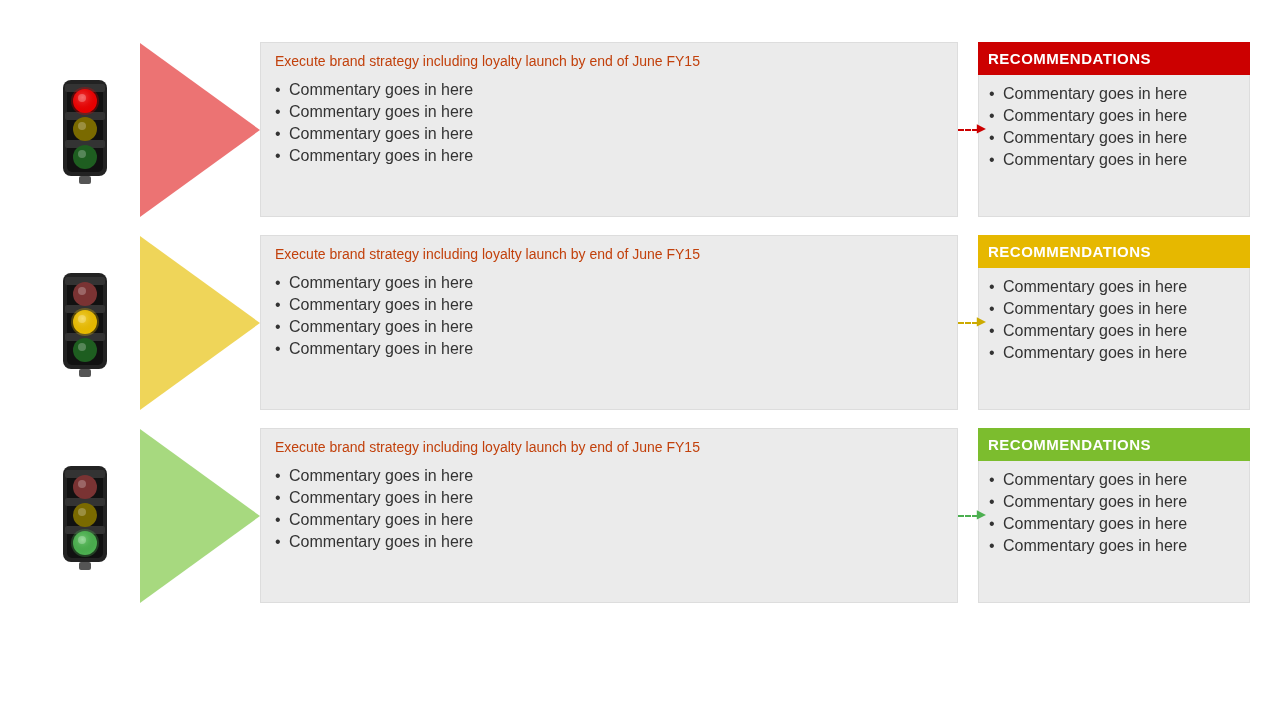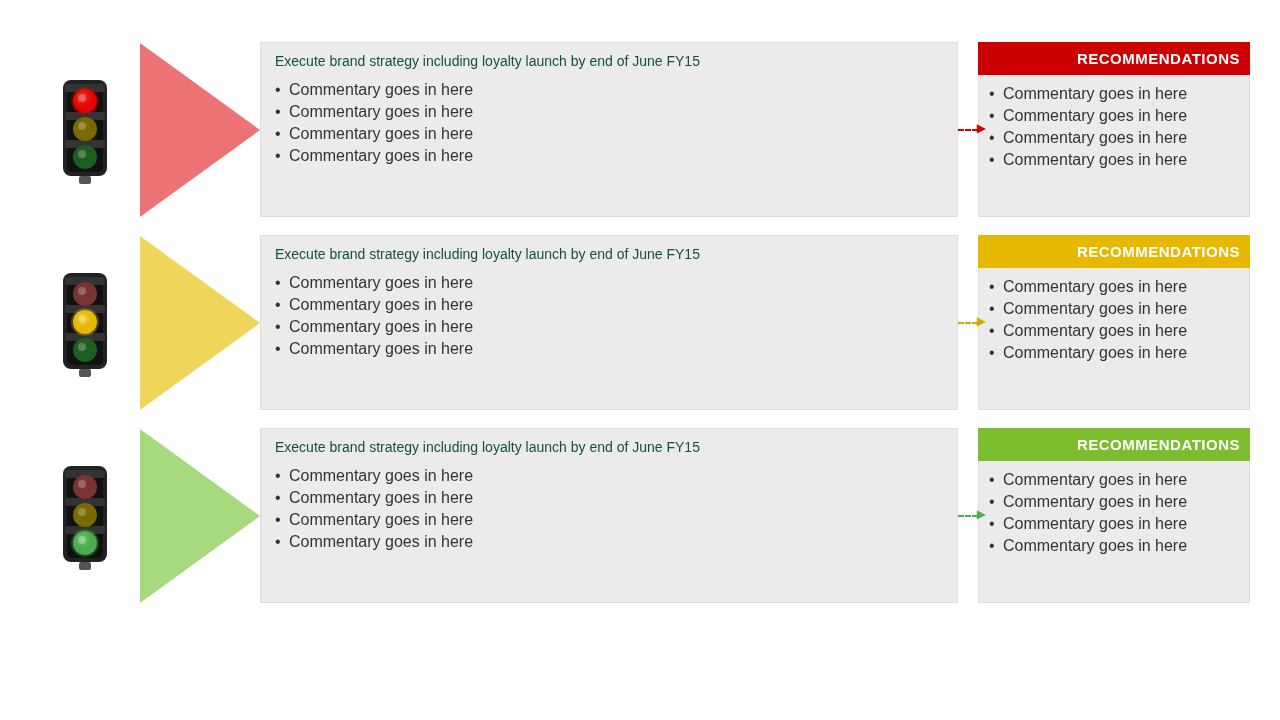--- a/index.html
+++ b/index.html
@@ -78,21 +78,21 @@
       display: flex;
       flex-direction: column;
       padding: 10px 14px 10px 14px;
       border: 1px solid #ddd;
       position: relative;
       z-index: 1;
     }
 
     .content-title {
       font-size: 14px;
-      color: #14532d;
+      color: #c2410c;
       font-weight: normal;
       margin-bottom: 6px;
       padding-bottom: 4px;
     }
 
     .bullet-list {
       list-style: none;
       padding: 0;
       margin: 0;
     }
@@ -139,21 +139,21 @@
     
     .rec-box {
       width: 272px;
       display: flex;
       flex-direction: column;
       flex-shrink: 0;
     }
 
     .rec-header {
       padding: 8px 10px;
-      text-align: right;
+      text-align: left;
       font-size: 15px;
       font-weight: 900;
       color: #fff;
       letter-spacing: 0.5px;
     }
 
     .rec-content {
       flex: 1;
       background: #ebebeb;
       padding: 8px 10px 8px 10px;

